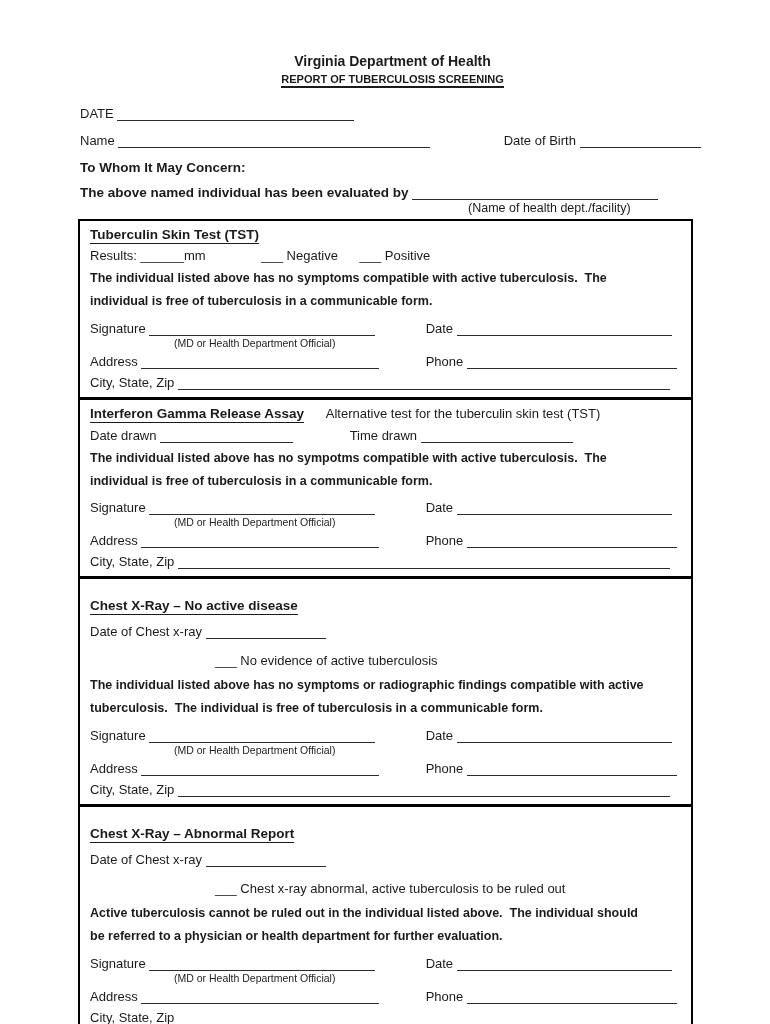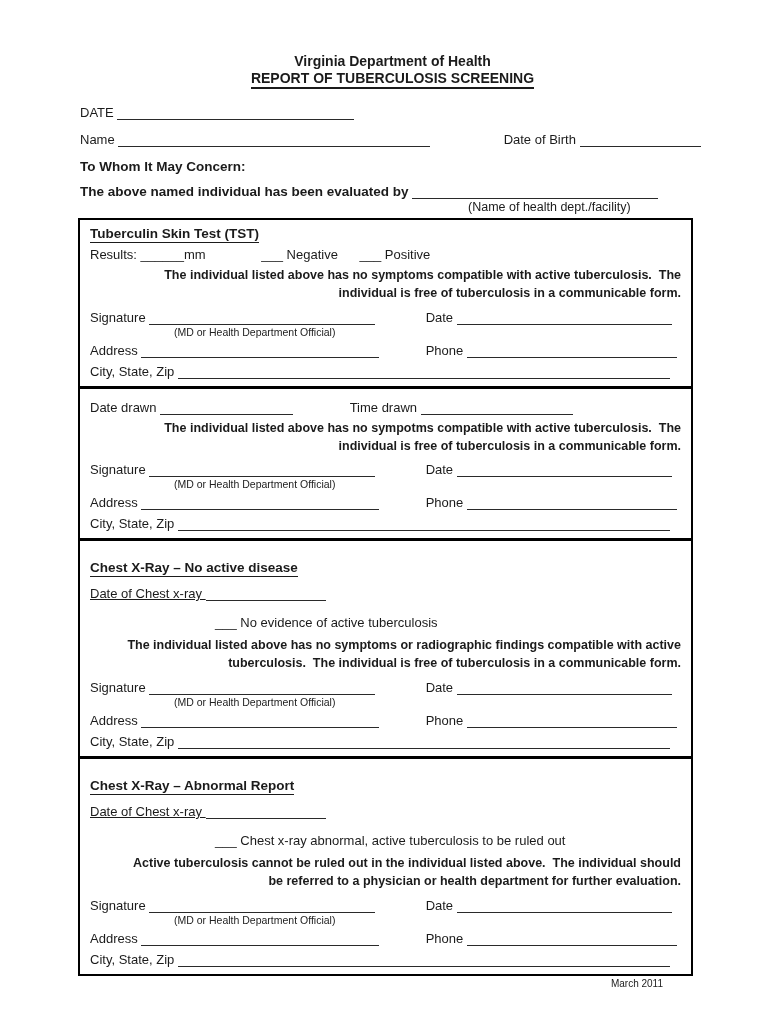--- a/index.html
+++ b/index.html
@@ -5,21 +5,21 @@
   * { margin:0; padding:0; box-sizing:border-box; }
   html,body { width:770px; height:1024px; background:#ffffff; overflow:hidden; }
   body {
     font-family:"Liberation Sans","DejaVu Sans",sans-serif;
     font-size:13px; color:#1b1b1b; -webkit-font-smoothing:antialiased;
   }
   .page { padding:38px 65px 0 80px; }
 
   .t1 { font-size:14px; font-weight:bold; text-align:center; line-height:17px;margin-top:15px; }
   .t2 { text-align:center; line-height:17px; }
-  .t2 .ul2 { font-size:14px; font-weight:bold; border-bottom:2px solid #1b1b1b; padding-bottom:1px; }
+  .t2 .ul2 { font-size:11px; font-weight:bold; border-bottom:2px solid #1b1b1b; padding-bottom:1px; }
 
   .row { line-height:16px; }
   .cell { display:inline-block; vertical-align:baseline; }
   .w284 { width:284px; } .w332 { width:332px; } .w420 { width:420px; } .w256 { width:256px; }
 
   .ln { display:inline-block; border-bottom:1.3px solid #2a2a2a; height:12px; vertical-align:-3px; }
   .w118{width:118px;} .w121{width:121px;} .w128{width:128px;} .w133{width:133px;}
   .w152{width:152px;} .w120{width:120px;} .w210{width:210px;} .w215{width:215px;}
   .w226{width:226px;} .w237{width:237px;} .w238{width:238px;} .w246{width:246px;}
   .w312{width:312px;} .w492{width:492px;}
@@ -29,28 +29,28 @@
   .caption { font-size:12.5px; margin-left:388px; line-height:15px; }
 
   .formbox { width:615px; margin-left:-2px; margin-top:3px; border:2px solid #000; }
   .sec { padding:5px 10px 6px; }
   .sec + .sec { border-top:3px solid #000; }
   .sec3pad { padding-top:18px; }
   .sec-title { line-height:17px; }
   .sec-title .ul { font-size:13.5px; font-weight:bold; border-bottom:1.5px solid #1b1b1b; padding-bottom:1px; }
   .subtitle { margin-left:18px; font-size:13px; }
 
-  .stmt { margin-top:3px; text-align:right; font-weight:bold; font-size:12.5px;
-          line-height:18px; white-space:pre-wrap; }
+  .stmt { margin-top:3px; text-align:left; font-weight:bold; font-size:12.5px;
+          line-height:23px; white-space:pre-wrap; }
   .signote { font-size:10.5px; margin-left:84px; line-height:13px; color:#222; }
   .opt { }
   .indent125 { margin-left:125px; }
   .ml18{margin-left:18px;} .ml22{margin-left:22px;} .ml24{margin-left:24px;}
   .ml26{margin-left:26px;} .ml52{margin-left:52px;} .mt4{margin-top:4px;} .mt5{margin-top:5px;} .mt6{margin-top:6px;}
-  .mt7{margin-top:7px;} .mt8{margin-top:8px;} .mt9{margin-top:9px;} .mt10{margin-top:10px;text-decoration:underline;}
+  .mt7{margin-top:7px;} .mt8{margin-top:8px;} .mt9{margin-top:9px;} .mt10{margin-top:10px;}
   .mt11{margin-top:11px;} .mt13{margin-top:13px;} .mt18{margin-top:18px;}
   .march { width:615px; margin-left:-2px; text-align:right; padding-right:30px;
            font-size:10px; line-height:12px; margin-top:2px; color:#222; }
 </style>
 </head>
 <body>
 
 <div class="page">
 
   <div class="t1">Virginia Department of Health</div>
@@ -113,20 +113,24 @@
           <span class="ln w210"></span>
         </span>
       </div>
       <div class="row mt5">
         <span>City, State, Zip</span>
         <span class="ln w492"></span>
       </div>
     </div>
 
     <div class="sec">
+      <div class="sec-title">
+        <span class="ul">Interferon Gamma Release Assay</span>
+        <span class="subtitle">Alternative test for the tuberculin skin test (TST)</span>
+      </div>
       <div class="row mt6">
         <span class="cell w256">
           <span>Date drawn</span>
           <span class="ln w133"></span>
         </span>
         <span class="cell">
           <span>Time drawn</span>
           <span class="ln w152"></span>
         </span>
       </div>

